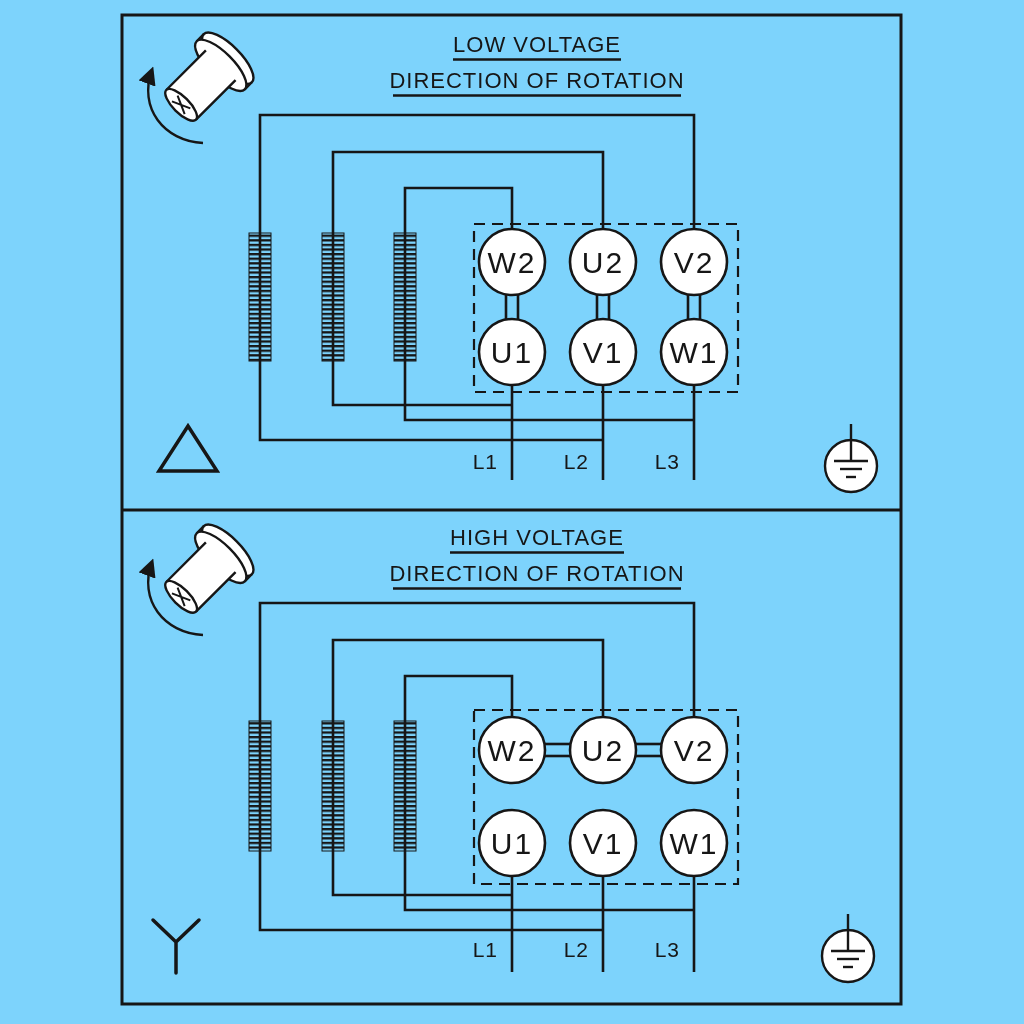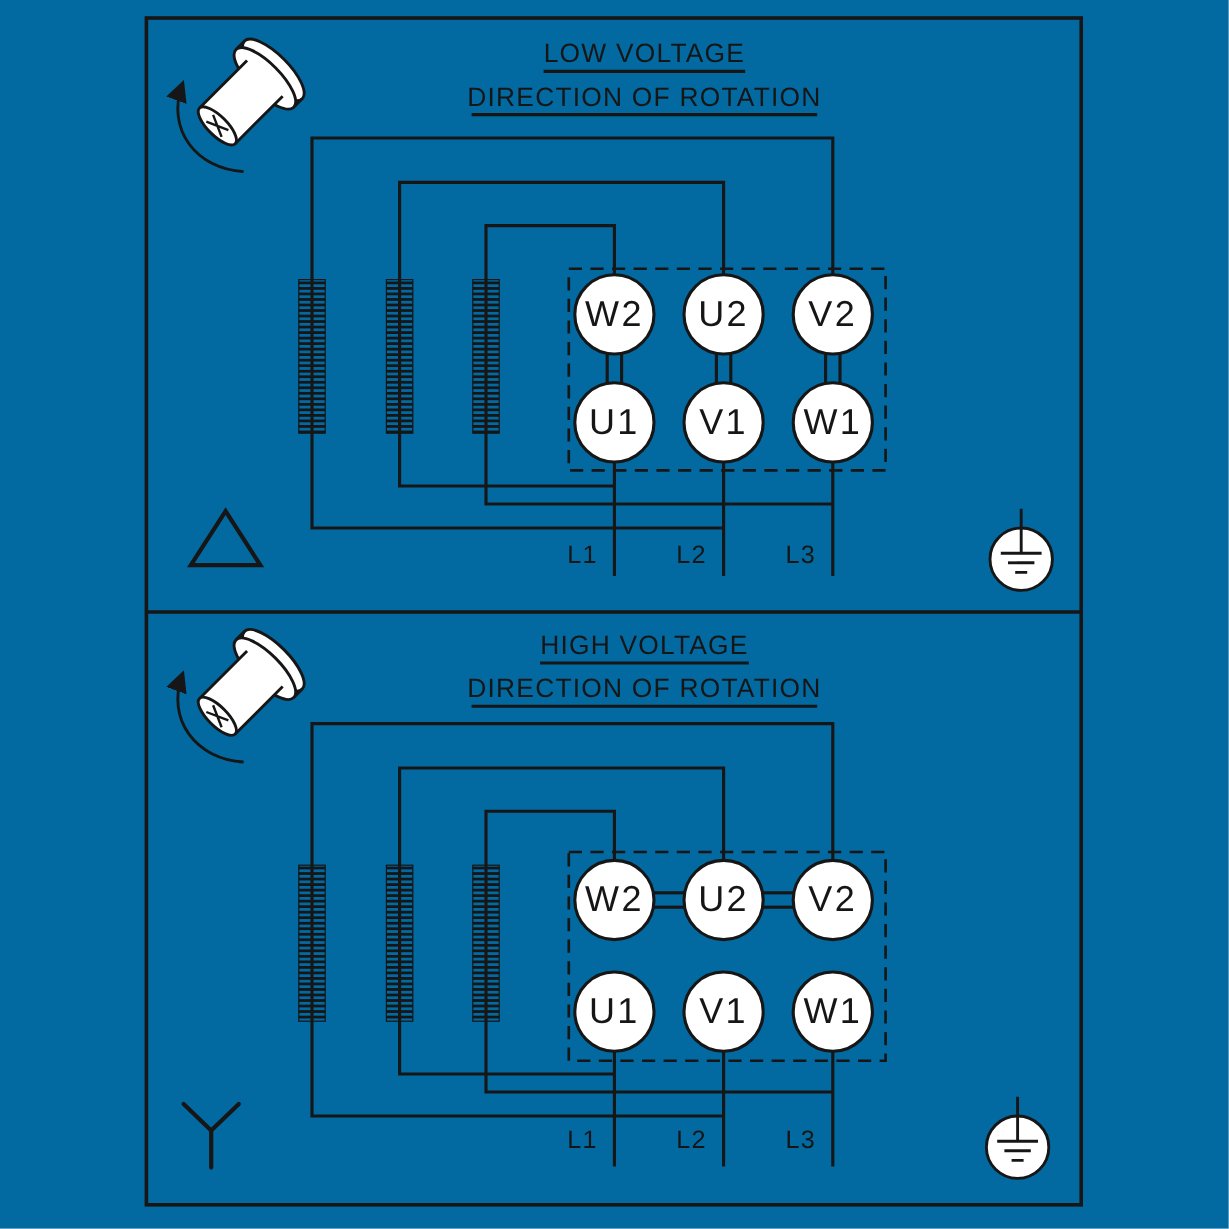--- a/index.html
+++ b/index.html
@@ -1,16 +1,16 @@
 <!DOCTYPE html>
 <html><head>
 <meta charset="utf-8">
 <style>
   html,body{margin:0;padding:0;background:#ffffff;}
-  .stage{width:1024px;height:1024px;position:relative;background:#0369a1;}
+  .stage{width:1024px;height:1024px;position:relative;background:#7dd3fc;}
   svg text{font-family:"Liberation Sans","DejaVu Sans",sans-serif;fill:#161616;}
   .ln{stroke:#161616;stroke-width:2.6;fill:none;stroke-linecap:butt;}
   .border{stroke:#161616;stroke-width:3;fill:none;}
   .dashed{stroke:#161616;stroke-width:2.2;fill:none;stroke-dasharray:11 7;}
   .term{fill:#ffffff;stroke:#161616;stroke-width:2.6;}
   .term-label{font-size:30px;letter-spacing:2px;text-anchor:middle;dominant-baseline:central;}
   .panel-title{font-size:22px;letter-spacing:1px;text-anchor:middle;}
   .supply-label{font-size:21px;letter-spacing:1px;text-anchor:end;}
   .hatch-rect{fill:url(#hatch);stroke:#161616;stroke-width:1;}
   .sym{stroke:#161616;stroke-width:3.5;fill:none;stroke-linecap:round;}

